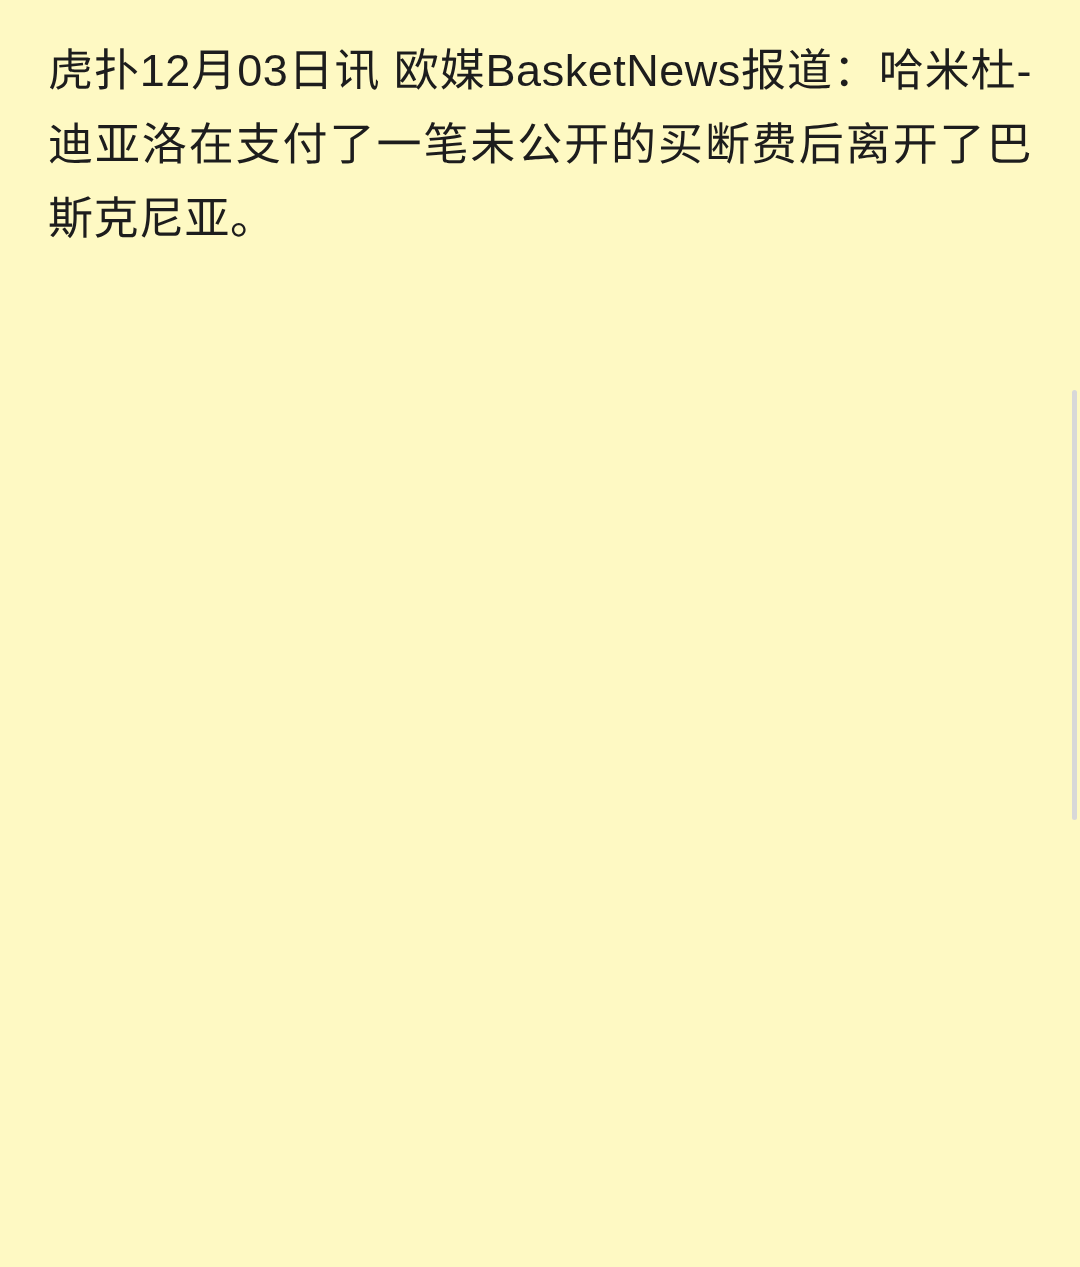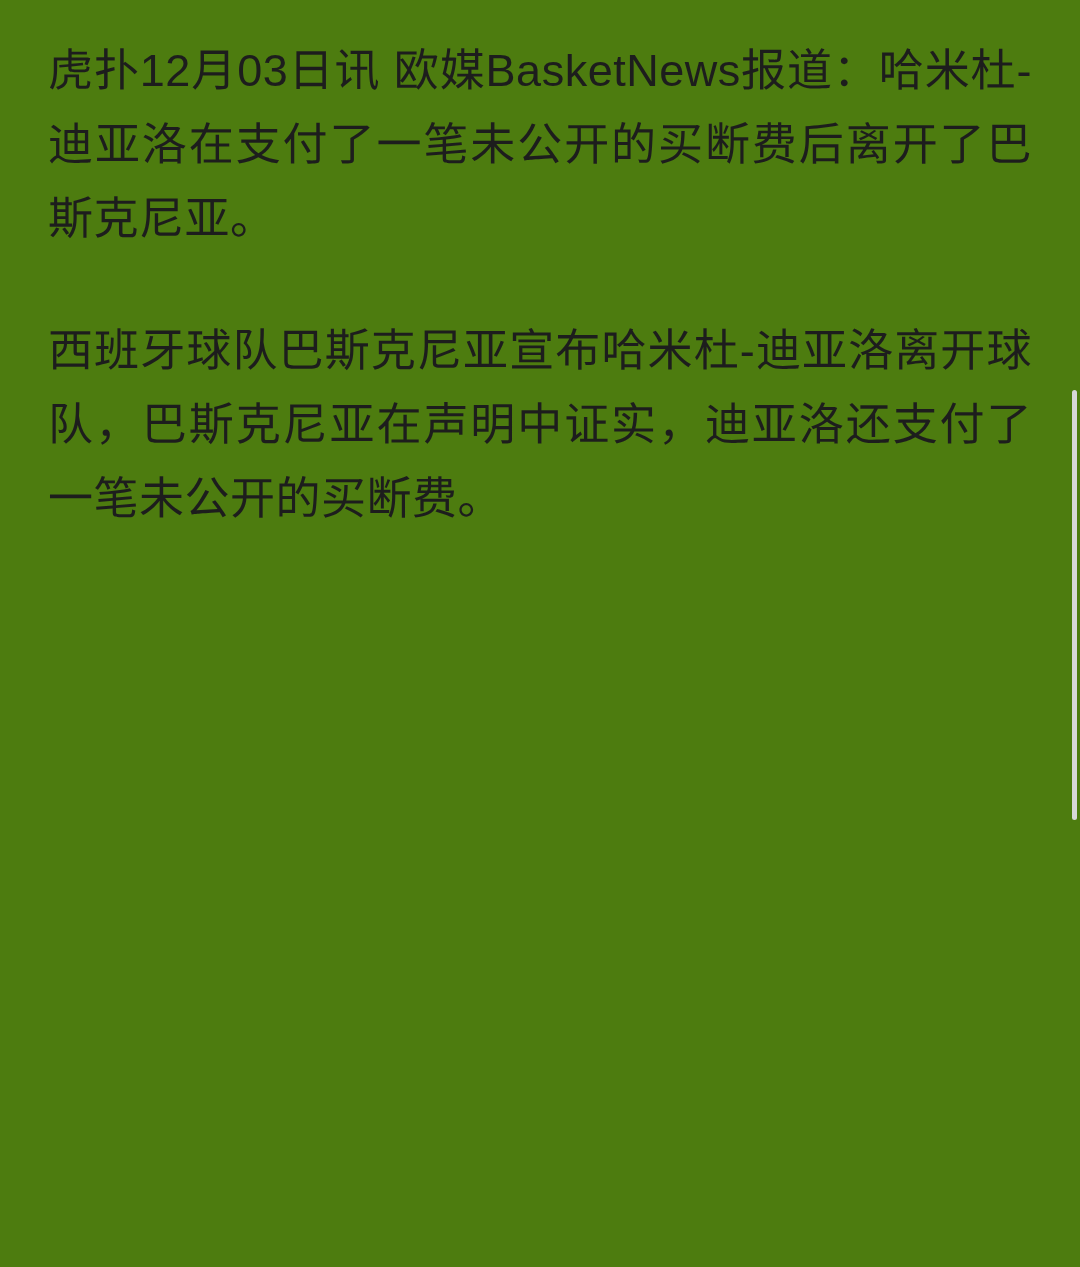--- a/index.html
+++ b/index.html
@@ -12,21 +12,21 @@
     height: 1267px;
     background: #ffffff;
     font-family: "Liberation Sans", "DejaVu Sans", sans-serif;
     overflow: hidden;
   }
 
   .page {
     position: relative;
     width: 1080px;
     height: 1267px;
-    background: #4d7c0f;
+    background: #fef9c3;
     box-sizing: border-box;
     padding: 34px 48px 0 48px;
   }
 
   .article {
     width: 984px;
   }
 
   .para {
     font-size: 45px;
@@ -53,16 +53,15 @@
     background: #d8d8d8;
     border-radius: 3px;
   }
 </style>
 </head>
 <body>
 
 <div class="page">
   <div class="article">
     <p class="para">虎扑12月03日讯 欧媒BasketNews报道：哈米杜-迪亚洛在支付了一笔未公开的买断费后离开了巴斯克尼亚。</p>
-    <p class="para">西班牙球队巴斯克尼亚宣布哈米杜-迪亚洛离开球队，巴斯克尼亚在声明中证实，迪亚洛还支付了一笔未公开的买断费。</p>
   </div>
   <div class="scroll-indicator"></div>
 </div>
 
 </body></html>

